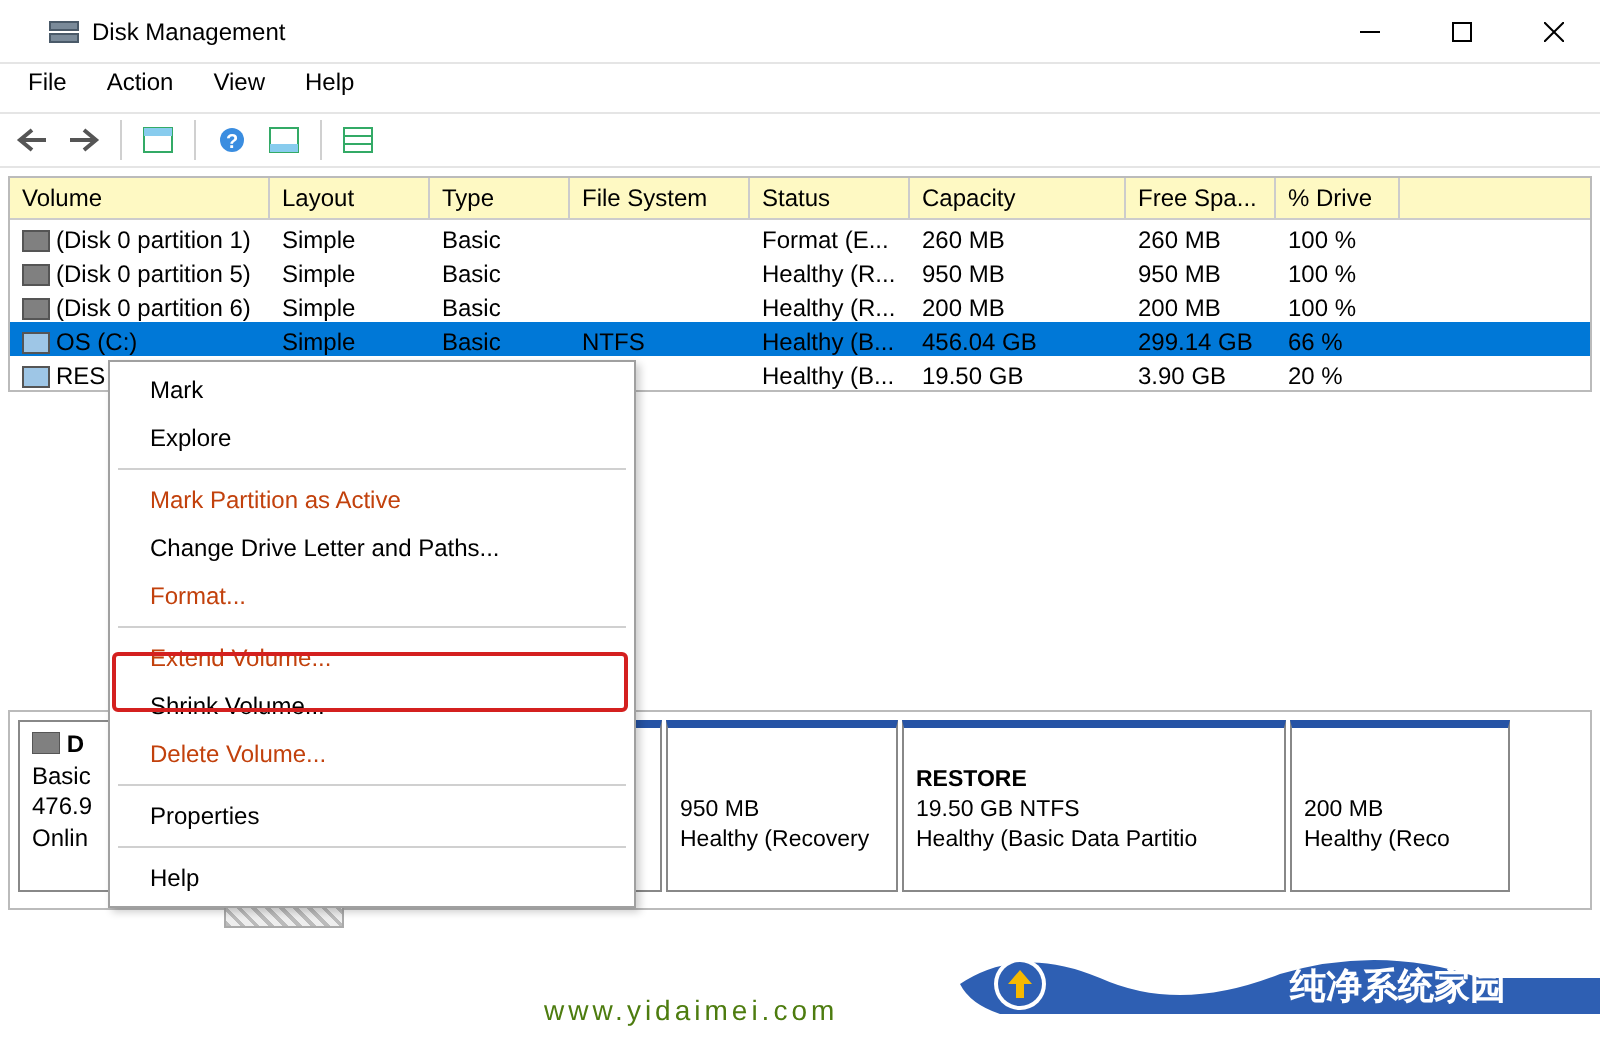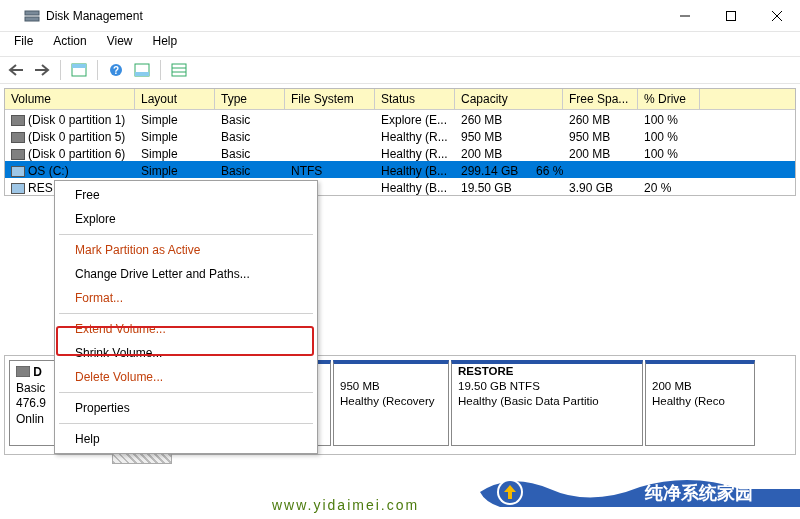--- a/index.html
+++ b/index.html
@@ -34,21 +34,21 @@
 .context-menu { position: absolute; top: 180px; left: 54px; width: 264px; background: #fff; border: 1px solid #a0a0a0; box-shadow: 2px 2px 4px rgba(0,0,0,.2); z-index: 10; padding: 2px; }
 .ctx-item { padding: 5px 20px 5px 18px; font-size: 12px; }
 .ctx-item.disabled { color: #c2410c; }
 .ctx-sep { height: 1px; background: #d0d0d0; margin: 3px 2px; }
 .ctx-highlight { position: absolute; border: 2px solid #d4201f; border-radius: 3px; left: 56px; top: 326px; width: 258px; height: 30px; z-index: 11; pointer-events:none; }
 
 .disk-pane { position: absolute; top: 355px; left: 4px; right: 4px; height: 100px; border: 1px solid #bbb; }
 .disk-row { display: flex; height: 86px; margin: 4px; }
 .disk-info { width: 104px; border: 1px solid #888; padding: 4px 6px; font-size: 12px; line-height: 1.3; }
 .disk-vols { flex: 1; display: flex; gap: 2px; margin-left: 4px; }
-.disk-vol { border: 1px solid #888; border-top: 4px solid #2653a5; padding: 0 6px; font-size: 11.5px; line-height: 1.3; overflow: hidden; }
+.disk-vol { border: 1px solid #888; border-top: 4px solid #2653a5; padding: 19px 6px; font-size: 11.5px; line-height: 1.3; overflow: hidden; }
 .dv0{width:214px} .dv1{width:116px} .dv2{width:192px} .dv3{width:110px}
 
 .hatch { position: absolute; left: 112px; top: 448px; width: 60px; height: 16px; border: 1px solid #aaa; background: repeating-linear-gradient(45deg,#bbb,#bbb 2px,#eee 2px,#eee 5px); z-index:2;}
 
 .watermark { position: absolute; bottom: 4px; left: 0; right: 0; height: 46px; pointer-events: none; z-index: 20; }
 .wm-bar { position: absolute; right: 0; bottom: 8px; height: 30px; width: 320px; }
 .wm-bar svg { width: 100%; height: 100%; }
 .wm-site { position: absolute; left: 272px; bottom: 2px; color: #4d7c0f; font-size: 14px; font-family: Arial; letter-spacing: 2px; }
 </style>
 </head>
@@ -143,21 +143,21 @@
   </div>
   <div class="grid-body" id="grid-body">
       <div class="grid-row">
         <div class="grid-cell col0">
           <span class="vol-icon"></span>
           <span>(Disk 0 partition 1)</span>
         </div>
         <div class="grid-cell col1">Simple</div>
         <div class="grid-cell col2">Basic</div>
         <div class="grid-cell col3"></div>
-        <div class="grid-cell col4">Explore (E...</div>
+        <div class="grid-cell col4">Format (E...</div>
         <div class="grid-cell col5">260 MB</div>
         <div class="grid-cell col6">260 MB</div>
         <div class="grid-cell col7">100 %</div>
       </div>
       <div class="grid-row">
         <div class="grid-cell col0">
           <span class="vol-icon"></span>
           <span>(Disk 0 partition 5)</span>
         </div>
         <div class="grid-cell col1">Simple</div>
@@ -183,41 +183,42 @@
       </div>
       <div class="grid-row selected">
         <div class="grid-cell col0">
           <span class="vol-icon drive"></span>
           <span>OS (C:)</span>
         </div>
         <div class="grid-cell col1">Simple</div>
         <div class="grid-cell col2">Basic</div>
         <div class="grid-cell col3">NTFS</div>
         <div class="grid-cell col4">Healthy (B...</div>
+        <div class="grid-cell col5">456.04 GB</div>
         <div class="grid-cell col6">299.14 GB</div>
         <div class="grid-cell col7">66 %</div>
       </div>
       <div class="grid-row">
         <div class="grid-cell col0">
           <span class="vol-icon drive"></span>
           <span>RES</span>
         </div>
         <div class="grid-cell col1"></div>
         <div class="grid-cell col2"></div>
         <div class="grid-cell col3">TFS</div>
         <div class="grid-cell col4">Healthy (B...</div>
         <div class="grid-cell col5">19.50 GB</div>
         <div class="grid-cell col6">3.90 GB</div>
         <div class="grid-cell col7">20 %</div>
       </div>
     </div>
 </div>
 
 <div class="context-menu">
-  <div class="ctx-item">Free</div>
+  <div class="ctx-item">Mark</div>
   <div class="ctx-item">Explore</div>
   <div class="ctx-sep"></div>
   <div class="ctx-item disabled">Mark Partition as Active</div>
   <div class="ctx-item">Change Drive Letter and Paths...</div>
   <div class="ctx-item disabled">Format...</div>
   <div class="ctx-sep"></div>
   <div class="ctx-item disabled">Extend Volume...</div>
   <div class="ctx-item">Shrink Volume...</div>
   <div class="ctx-item disabled">Delete Volume...</div>
   <div class="ctx-sep"></div>

